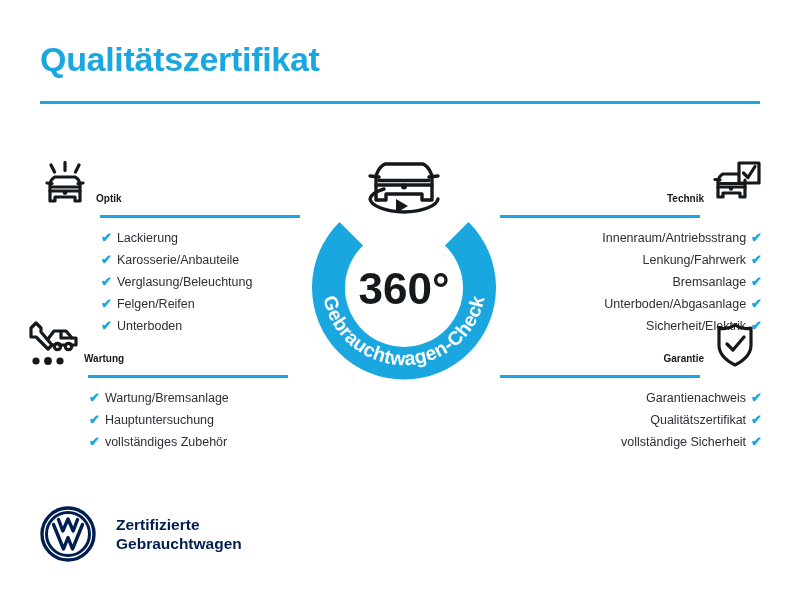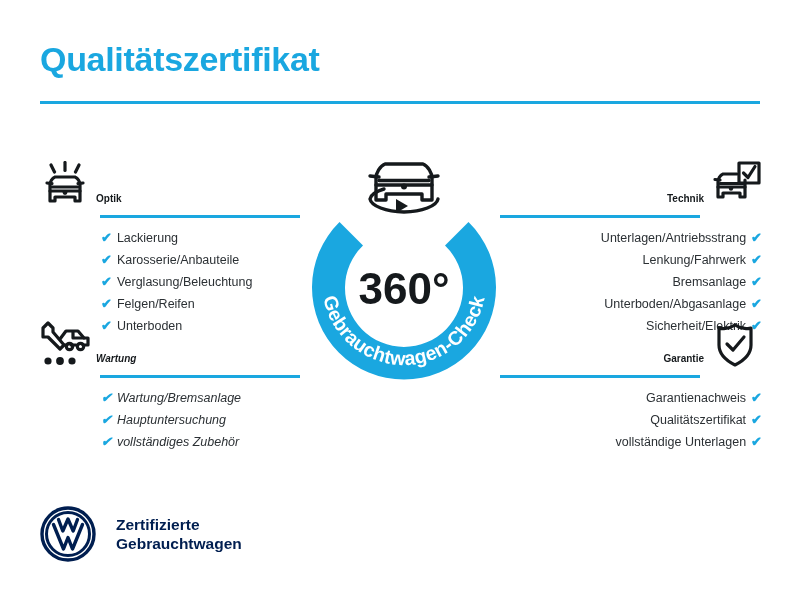--- a/index.html
+++ b/index.html
@@ -36,21 +36,21 @@
     width: 720px;
     height: 3px;
     background: #1aa7e0;
   }
 
   
   .section {
     position: absolute;
   }
   .sec-optik    { left: 36px;  top: 160px; width: 266px; }
-  .sec-wartung  { left: 36px;  top: 320px; width: 266px; font-style: italic; }
+  .sec-wartung  { left: 24px;  top: 320px; width: 266px; }
   .sec-technik  { left: 498px; top: 160px; width: 266px; }
   .sec-garantie { left: 498px; top: 320px; width: 266px; }
 
   .sec-head {
     display: flex;
     align-items: flex-start;
     height: 52px;
   }
   .sec-head.right { justify-content: flex-end; }
 
@@ -251,21 +251,21 @@
             <rect x="30" y="2" width="20" height="20"></rect>
             <path d="M34.5 12 L39 16.5 L46 5.5"></path>
           </g>
           <circle cx="22" cy="27.5" r="2.2" fill="#15191c"></circle>
         </svg>
       </span>
     </div>
     <div class="sec-rule right"></div>
     <ul class="sec-list right">
       <li>
-          <span>Unterlagen/Antriebsstrang</span>
+          <span>Innenraum/Antriebsstrang</span>
           <span class="chk">✔</span>
         </li>
       <li>
           <span>Lenkung/Fahrwerk</span>
           <span class="chk">✔</span>
         </li>
       <li>
           <span>Bremsanlage</span>
           <span class="chk">✔</span>
         </li>
@@ -298,21 +298,21 @@
     <ul class="sec-list right">
       <li>
           <span>Garantienachweis</span>
           <span class="chk">✔</span>
         </li>
       <li>
           <span>Qualitätszertifikat</span>
           <span class="chk">✔</span>
         </li>
       <li>
-          <span>vollständige Unterlagen</span>
+          <span>vollständige Sicherheit</span>
           <span class="chk">✔</span>
         </li>
     </ul>
   </div>
 
   <div class="badge">
     <svg width="208" height="236" viewBox="0 0 208 236">
       <defs>
         <path id="arcPath" d="M 22 131 A 82 82 0 1 0 186 131" fill="none"></path>
       </defs>

